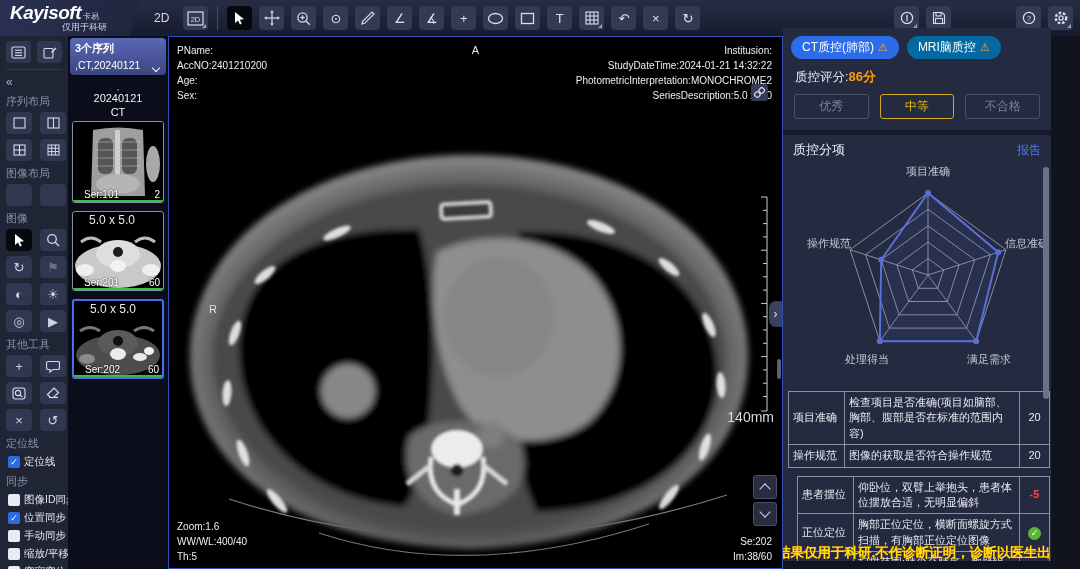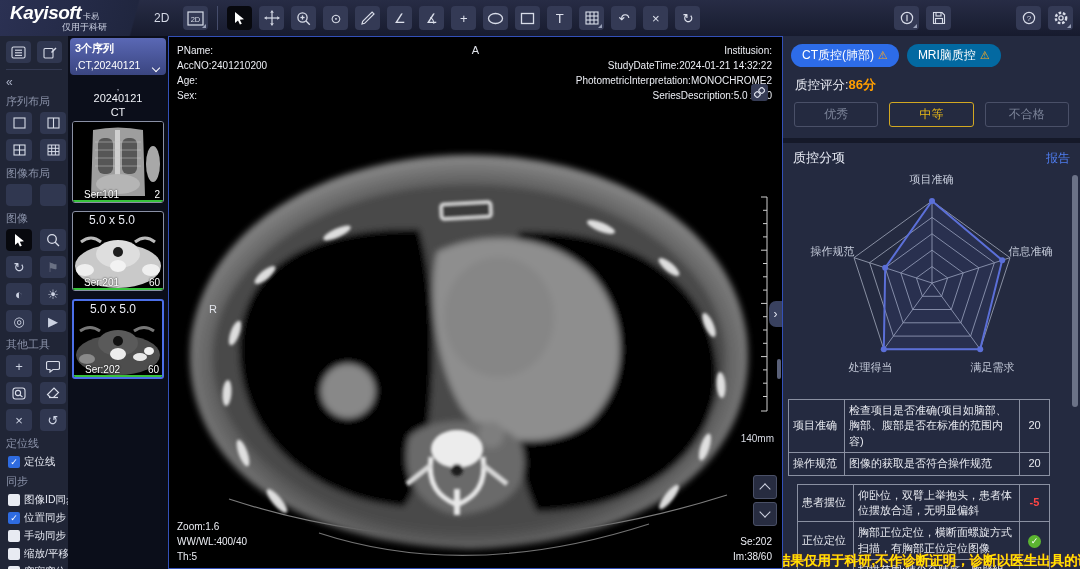--- a/index.html
+++ b/index.html
@@ -78,24 +78,24 @@
   .vp-btn{width:24px;height:24px;background:#272c40;border:1px solid #4a5066;border-radius:3px;
           display:flex;align-items:center;justify-content:center;}
   .vp-chev{width:8px;height:8px;border-right:1.6px solid #cfd4e2;border-bottom:1.6px solid #cfd4e2;}
   .vp-chev.up{transform:rotate(-135deg);margin-top:4px;}
   .vp-chev.down{transform:rotate(45deg);margin-bottom:4px;}
   .vp-scroll{position:absolute;right:1px;top:322px;width:4px;height:20px;background:#596078;border-radius:2px;}
   .expander{position:absolute;right:0;top:264px;width:13px;height:26px;background:#39415f;
             border-radius:7px 0 0 7px;display:flex;align-items:center;justify-content:center;
             color:#dfe3ee;font-size:12px;}
   .ruler{position:absolute;right:14px;top:158px;}
-  .ruler-label{position:absolute;right:8px;top:372px;font-size:10px;color:#d8dbe4;margin-top:24px;}
+  .ruler-label{position:absolute;right:8px;top:372px;font-size:14px;color:#d8dbe4;}
 
   
-  .qc-panel{position:absolute;left:783px;top:36px;width:297px;height:533px;background:#242a40;
+  .qc-panel{position:absolute;left:783px;top:28px;width:268px;height:533px;background:#242a40;
             display:flex;flex-direction:column;}
   .qc-tabs{display:flex;gap:8px;padding:8px 0 0 8px;height:32px;}
   .pill{height:23px;border-radius:12px;padding:0 11px;font-size:12px;display:inline-flex;
         align-items:center;gap:4px;white-space:nowrap;}
   .pill.active{background:#2d6ce8;color:#fff;}
   .pill.inactive{background:#0369a1;color:#fff;}
   .warn{color:#ffaa1e;font-size:11px;line-height:1;}
   .qc-score{padding:8px 12px 0;font-size:12.5px;color:#e8eaf2;height:28px;}
   .qc-score b{color:#ff9e00;font-size:13px;}
   .qc-grades{display:flex;gap:11px;padding:6px 11px 0;height:34px;}

